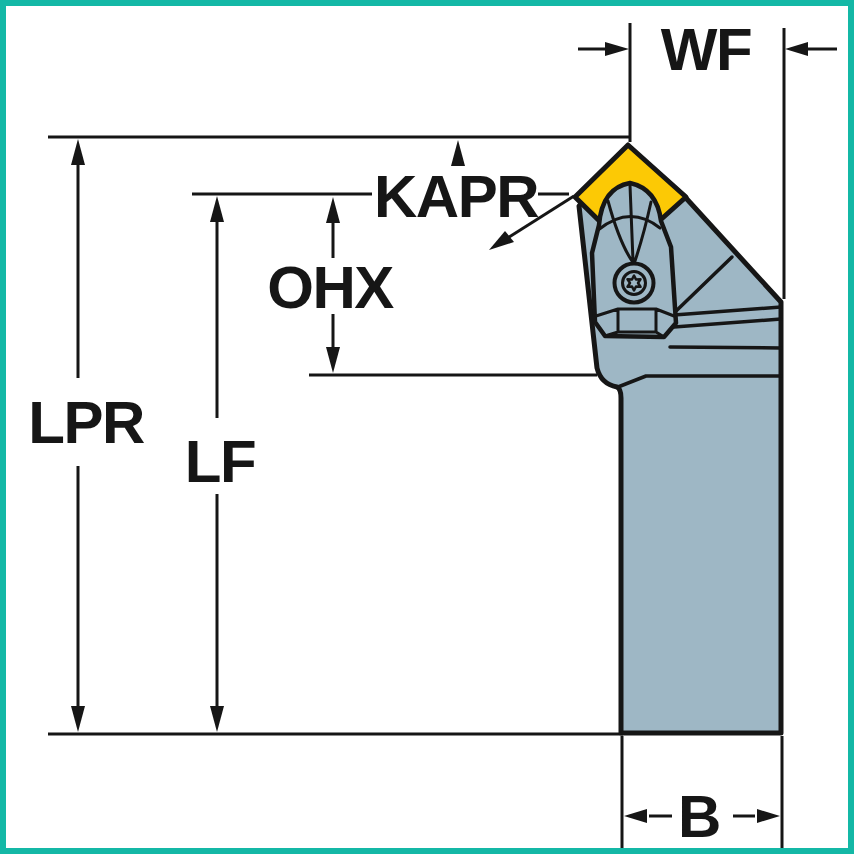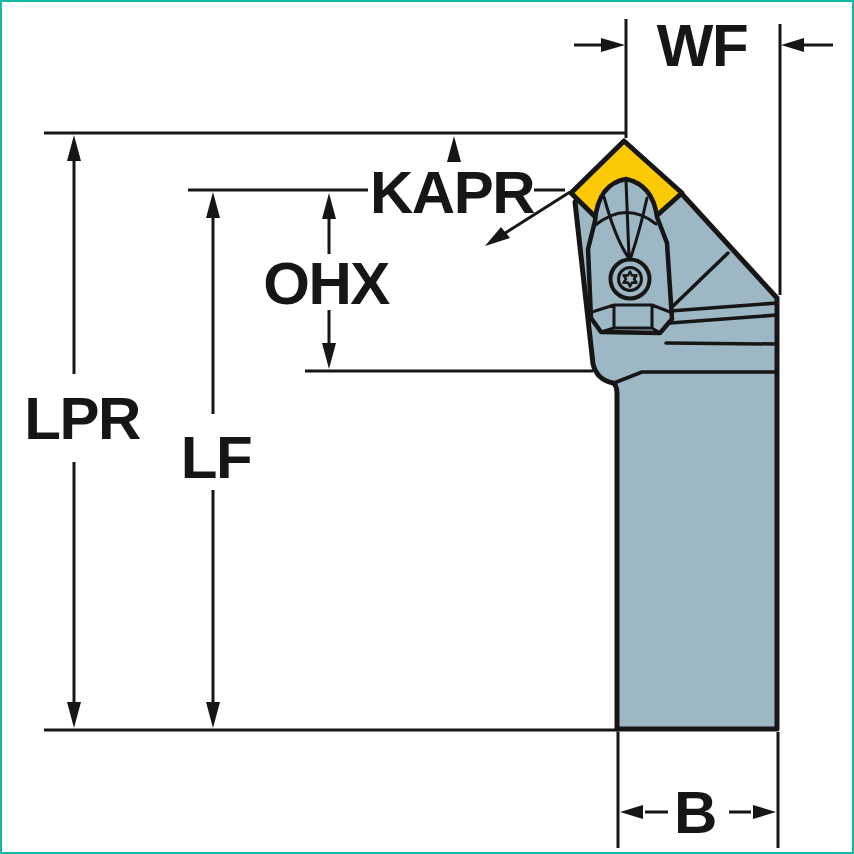--- a/index.html
+++ b/index.html
@@ -1,20 +1,20 @@
 <!DOCTYPE html>
 <html><head>
 <meta charset="utf-8">
 <style>
   html,body{margin:0;padding:0;background:#fff;}
   .canvas{
     position:relative;
     width:854px;height:854px;
     background:#ffffff;
-    border:2px solid #14b8a6;
+    border:6px solid #14b8a6;
     box-sizing:border-box;
     overflow:hidden;
   }
   svg{display:block;}
   .dim{fill:none;stroke-width:3;stroke-linecap:butt;}
   .outline{stroke-width:5;stroke-linejoin:round;}
   .inner{fill:none;stroke-width:3.5;stroke-linejoin:round;stroke-linecap:round;}
   .clampline{fill:none;stroke-width:3;stroke-linejoin:round;stroke-linecap:round;}
   .labels text{
     font-family:"Liberation Sans", sans-serif;

